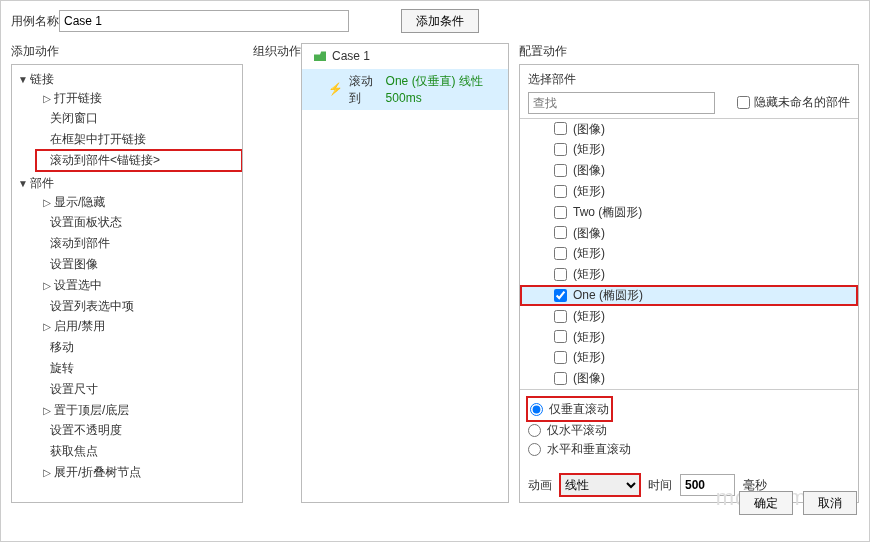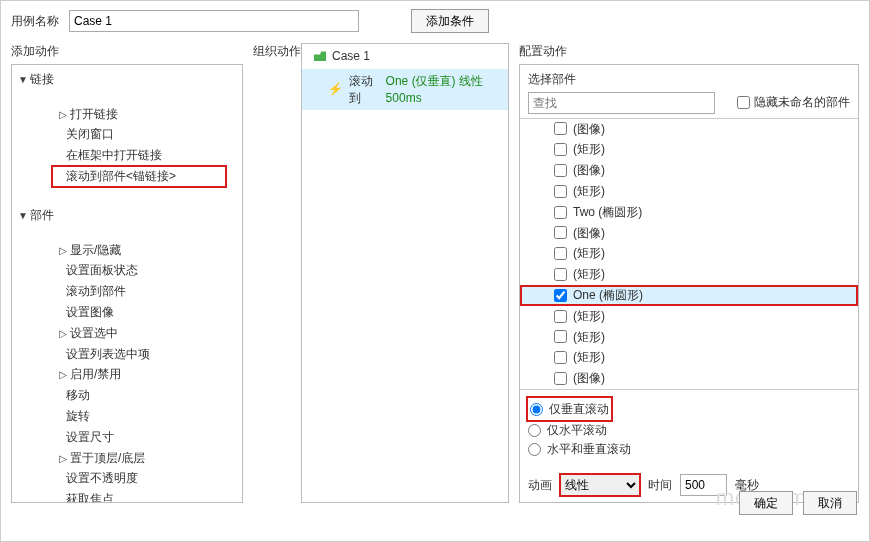--- a/index.html
+++ b/index.html
@@ -1,39 +1,39 @@
 <!DOCTYPE html>
 <html><head>
 <meta charset="utf-8">
 <style>
 html,body{margin:0;padding:0;font:12px/1.4 "Microsoft YaHei",SimSun,Arial,sans-serif;color:#333;background:#fff}
 *{box-sizing:border-box}
 .root{width:870px;height:542px;position:relative;border:1px solid #ccc;padding:8px 10px;overflow:hidden}
 .row{display:flex;align-items:center}
-label.fld{margin-right:10px}
+label.fld{}
 input[type=text]{border:1px solid #aaa;padding:2px 4px;font:inherit;height:22px}
 button.btn{border:1px solid #999;background:#f5f5f5;padding:3px 14px;font:inherit;height:24px;cursor:pointer}
 
 .hdr-row{margin-bottom:10px}
 .hdr-row input{width:290px}
 .hdr-row .btn{margin-left:52px}
 
 .cols{display:flex;gap:10px;height:460px}
 .section-title{margin-bottom:4px}
 .panel{border:1px solid #bbb;background:#fff;flex:1;overflow:auto}
 
 
 .col-left{width:232px;display:flex;flex-direction:column}
 .tree{list-style:none;margin:0;padding:4px 0}
 .tree li{padding:2px 0 2px 6px;white-space:nowrap;cursor:default}
 .tree .grp{font-weight:normal}
 .tree .caret{display:inline-block;width:10px;text-align:center;margin-right:2px;font-size:10px;color:#444}
 .tree .caret.collapsed::before{content:"▷"}
 .tree .caret.expanded::before{content:"▼"}
-.tree ul{list-style:none;margin:16px;padding-left:18px}
+.tree ul{list-style:none;margin:0;padding-left:18px}
 .tree .leaf{padding-left:14px}
 .tree .hl{outline:2px solid #d81b1b;outline-offset:-1px}
 
 
 .col-mid{width:256px;display:flex;flex-direction:row}
 .case-row{padding:4px 6px;display:flex;align-items:center;gap:6px}
 .case-icon{width:12px;height:10px;background:#4caf50;clip-path:polygon(0 30%,50% 30%,60% 0,100% 0,100% 100%,0 100%)}
 .action-row{background:#d9f0ff;padding:4px 6px 4px 26px;display:flex;align-items:center;gap:6px}
 .bolt{color:#7aa23a;font-size:12px}
 .green{color:#1a8a1a}
@@ -201,21 +201,21 @@
             <span>水平和垂直滚动</span>
           </label>
         </div>
 
         <div class="anim-row">
           <span>动画</span>
           <select class="hl">
             <option>线性</option>
           </select>
           <span>时间</span>
-          <input type="text" style="width: 47px;" value="500">
+          <input type="text" style="width: 55px; font-weight: bold;" value="500">
           <span>毫秒</span>
         </div>
       </div>
     </div>
   </div>
 
   <div class="watermark">moonpm.com</div>
 
   <div class="footer">
     <button class="btn">确定</button>

